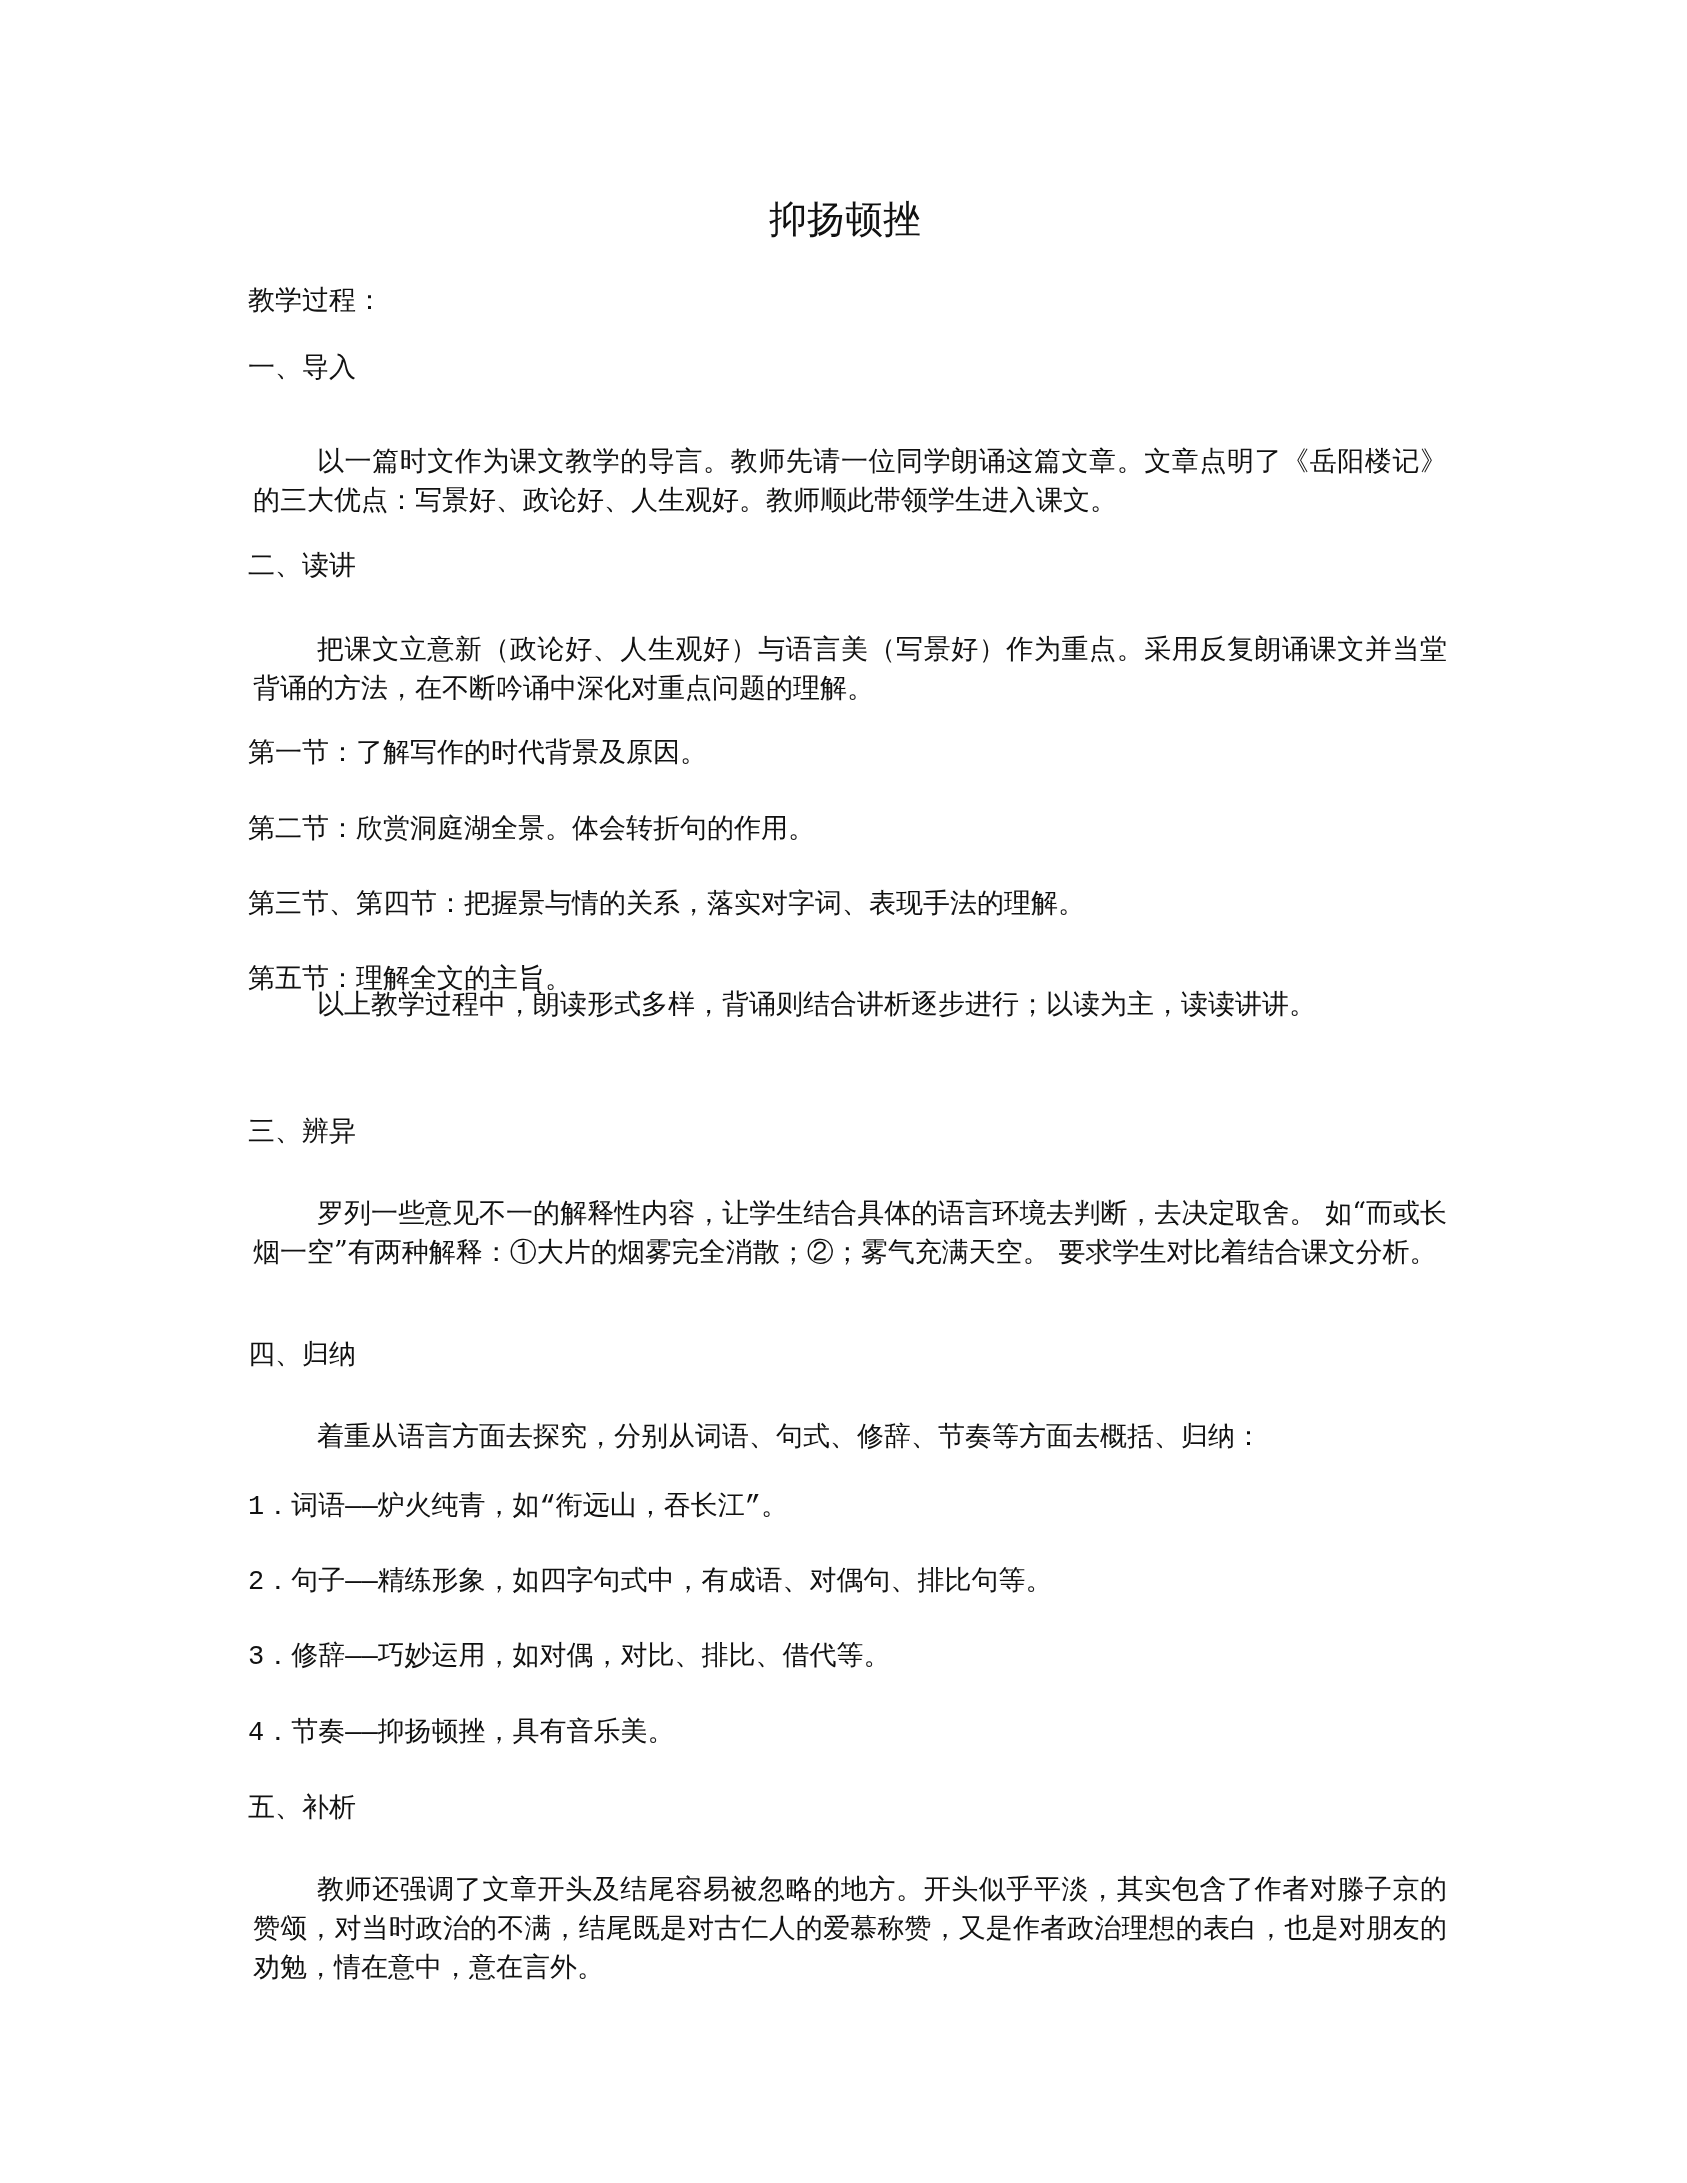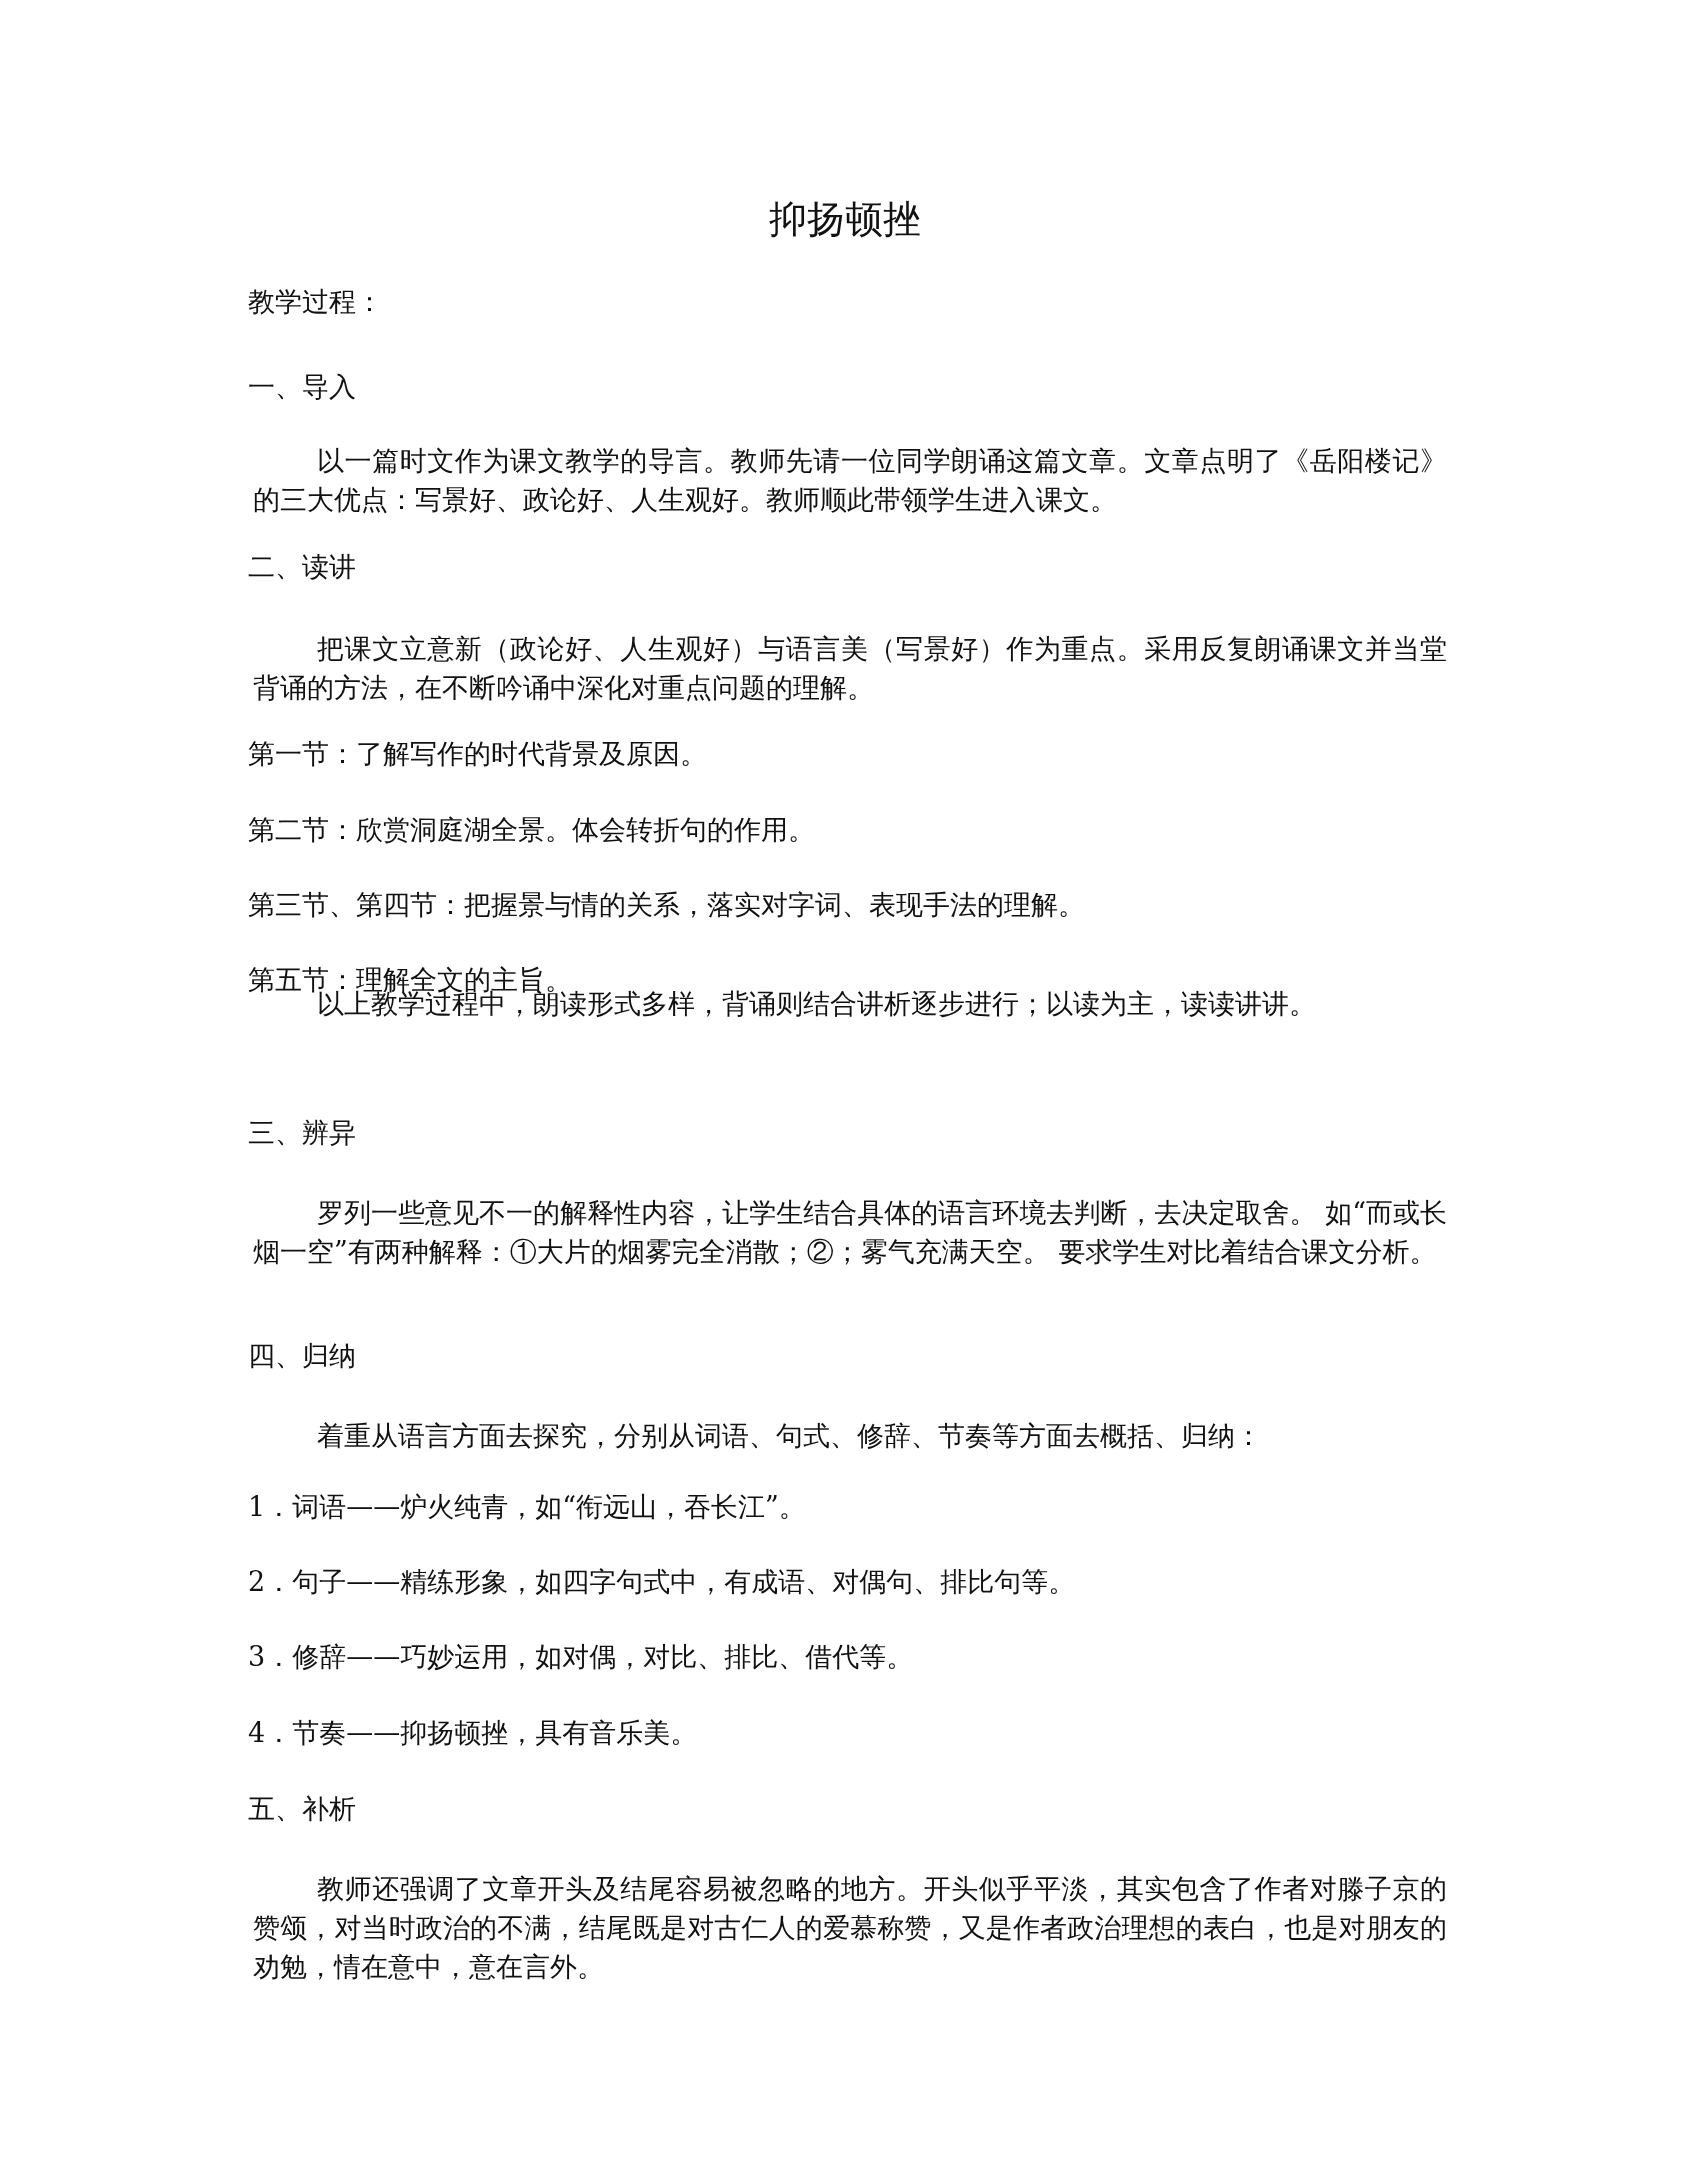--- a/index.html
+++ b/index.html
@@ -33,20 +33,21 @@
       margin: 0;
     }
     .line {
       position: absolute;
       left: 0;
       width: 1194px;
       font-size: 27px;
       line-height: 40px;
       margin: 0;
       white-space: nowrap;
+      font-family: Liberation Mono, monospace;
     }
     .para {
       position: absolute;
       left: 0;
       width: 1194px;
       font-size: 27px;
       line-height: 39px;
       margin: 5px;
       text-indent: 64px;
       text-align: justify;
@@ -55,21 +56,21 @@
   </style>
 </head>
 <body>
 
 <div class="page">
 
   <h1 class="title">抑扬顿挫</h1>
 
   <p class="line" style="top:282px;">教学过程：</p>
 
-  <p class="line" style="top:367px;">一、导入</p>
+  <p class="line" style="top:349px;">一、导入</p>
   <p class="para" style="top:436px;">以一篇时文作为课文教学的导言。教师先请一位同学朗诵这篇文章。文章点明了《岳阳楼记》的三大优点：写景好、政论好、人生观好。教师顺此带领学生进入课文。</p>
 
   <p class="line" style="top:547px;">二、读讲</p>
   <p class="para" style="top:624px;">把课文立意新（政论好、人生观好）与语言美（写景好）作为重点。采用反复朗诵课文并当堂背诵的方法，在不断吟诵中深化对重点问题的理解。</p>
   <p class="line" style="top:734px;">第一节：了解写作的时代背景及原因。</p>
   <p class="line" style="top:810px;">第二节：欣赏洞庭湖全景。体会转折句的作用。</p>
   <p class="line" style="top:885px;">第三节、第四节：把握景与情的关系，落实对字词、表现手法的理解。</p>
   <p class="line" style="top:960px;">第五节：理解全文的主旨。</p>
   <p class="para" style="top:979px;">以上教学过程中，朗读形式多样，背诵则结合讲析逐步进行；以读为主，读读讲讲。</p>
 

